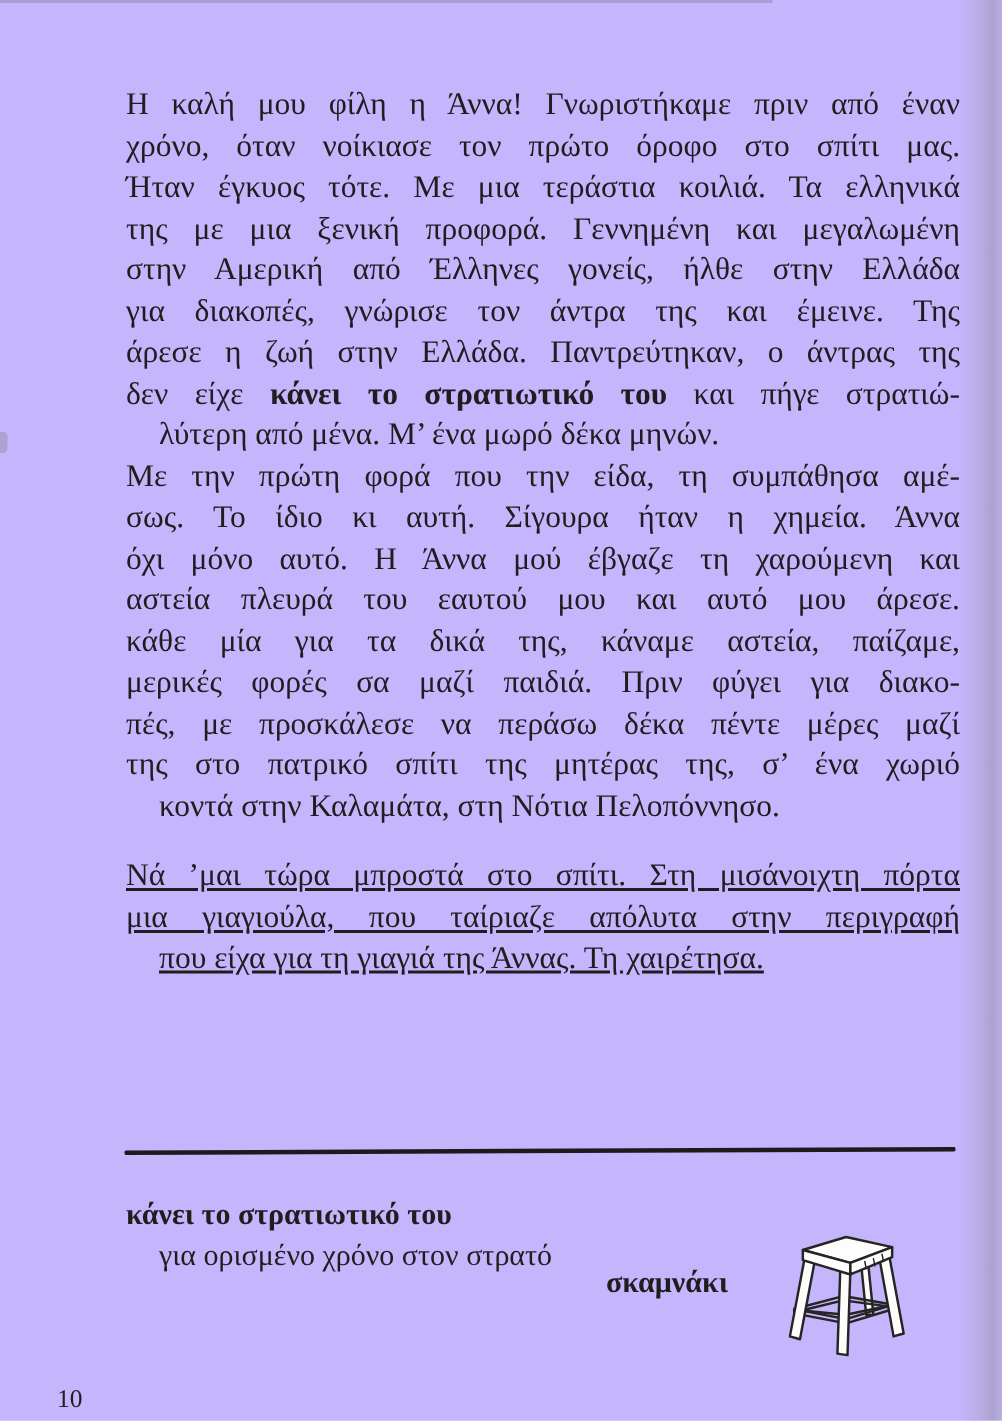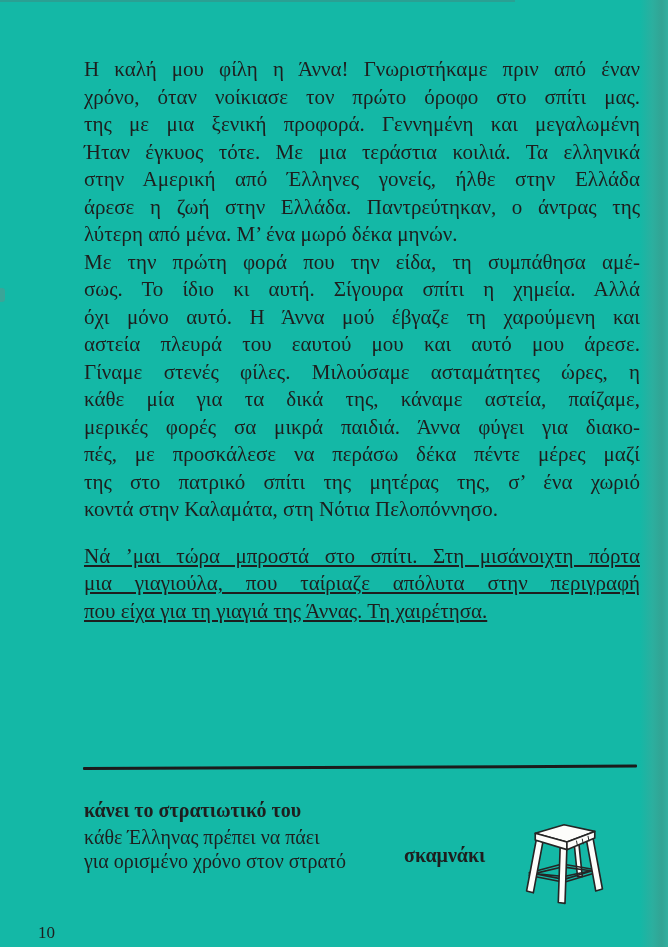--- a/index.html
+++ b/index.html
@@ -4,21 +4,21 @@
 <style>
   html, body { margin: 0; padding: 0; }
   body {
     width: 668px; height: 947px;
     background: #f4f4f2;
     font-family: "Liberation Serif", "DejaVu Serif", serif;
   }
   .page {
     position: relative;
     width: 668px; height: 947px;
-    background: #14b8a6;
+    background: #c4b5fd;
     overflow: hidden;
     color: #1e1e1e;
   }
   
   .scan-edge-top {
     position: absolute; top: 0; left: 0;
     width: 515px; height: 1.5px;
     background: rgba(100,100,100,0.28);
   }
   .scan-mark-left {
@@ -42,21 +42,21 @@
     position: absolute;
     left: 84px; top: 56px;
     width: 556px;
     font-size: 21px;
     line-height: 27.5px;
   }
   .line {
     text-align: justify;
     text-align-last: justify;
   }
-  .line.last { text-align-last: left; }
+  .line.last { text-align-last: left; margin-left: 22px; }
   .para-gap { margin-top: 19px; text-decoration: underline; }
   .line b { font-weight: bold; }
   
   .rule {
     position: absolute;
     left: 83px; top: 767px;
     width: 554px; height: 2.5px;
     background: #1b1b1b;
     border-radius: 1px;
     transform: rotate(-0.25deg);
@@ -96,51 +96,51 @@
 
 <div class="page">
 
   <div class="scan-edge-top"></div>
   <div class="scan-mark-left"></div>
 
   <main class="text-block">
     <div class="para">
         <div class="line">Η καλή μου φίλη η Άννα! Γνωριστήκαμε πριν από έναν</div>
         <div class="line">χρόνο, όταν νοίκιασε τον πρώτο όροφο στο σπίτι μας.</div>
+        <div class="line">Ήταν έγκυος τότε. Με μια τεράστια κοιλιά. Τα ελληνικά</div>
         <div class="line">της με μια ξενική προφορά. Γεννημένη και μεγαλωμένη</div>
-        <div class="line">Ήταν έγκυος τότε. Με μια τεράστια κοιλιά. Τα ελληνικά</div>
         <div class="line">στην Αμερική από Έλληνες γονείς, ήλθε στην Ελλάδα</div>
+        <div class="line">για διακοπές, γνώρισε τον άντρα της και έμεινε. Της</div>
         <div class="line">άρεσε η ζωή στην Ελλάδα. Παντρεύτηκαν, ο άντρας της</div>
+        <div class="line">δεν είχε <b>κάνει το στρατιωτικό του</b> και πήγε στρατιώ-</div>
         <div class="line last">λύτερη από μένα. Μ’ ένα μωρό δέκα μηνών.</div>
       </div>
     <div class="para">
         <div class="line">Με την πρώτη φορά που την είδα, τη συμπάθησα αμέ-</div>
-        <div class="line">σως. Το ίδιο κι αυτή. Σίγουρα σπίτι η χημεία. Αλλά</div>
+        <div class="line">σως. Το ίδιο κι αυτή. Σίγουρα ήταν η χημεία. Άννα</div>
         <div class="line">όχι μόνο αυτό. Η Άννα μού έβγαζε τη χαρούμενη και</div>
         <div class="line">αστεία πλευρά του εαυτού μου και αυτό μου άρεσε.</div>
-        <div class="line">Γίναμε στενές φίλες. Μιλούσαμε ασταμάτητες ώρες, η</div>
         <div class="line">κάθε μία για τα δικά της, κάναμε αστεία, παίζαμε,</div>
-        <div class="line">μερικές φορές σα μικρά παιδιά. Άννα φύγει για διακο-</div>
+        <div class="line">μερικές φορές σα μαζί παιδιά. Πριν φύγει για διακο-</div>
         <div class="line">πές, με προσκάλεσε να περάσω δέκα πέντε μέρες μαζί</div>
         <div class="line">της στο πατρικό σπίτι της μητέρας της, σ’ ένα χωριό</div>
         <div class="line last">κοντά στην Καλαμάτα, στη Νότια Πελοπόννησο.</div>
       </div>
     <div class="para para-gap">
         <div class="line">Νά ’μαι τώρα μπροστά στο σπίτι. Στη μισάνοιχτη πόρτα</div>
         <div class="line">μια γιαγιούλα, που ταίριαζε απόλυτα στην περιγραφή</div>
         <div class="line last">που είχα για τη γιαγιά της Άννας. Τη χαιρέτησα.</div>
       </div>
   </main>
 
   <div class="rule"></div>
 
   <section class="footnote">
     <div class="fn-title">κάνει το στρατιωτικό του</div>
     <div class="fn-def">
-        <div class="line">κάθε Έλληνας πρέπει να πάει</div>
         <div class="line last">για ορισμένο χρόνο στον στρατό</div>
       </div>
   </section>
 
   <div class="stool-label">σκαμνάκι</div>
 
   <svg class="stool" viewBox="0 0 100 100" xmlns="http://www.w3.org/2000/svg" aria-hidden="true">
     <g fill="#fdfdfb" stroke="#252525" stroke-width="1.7" stroke-linejoin="round" stroke-linecap="round">
 
       <polygon points="59,22 64,23 68,62 63,62"></polygon>

